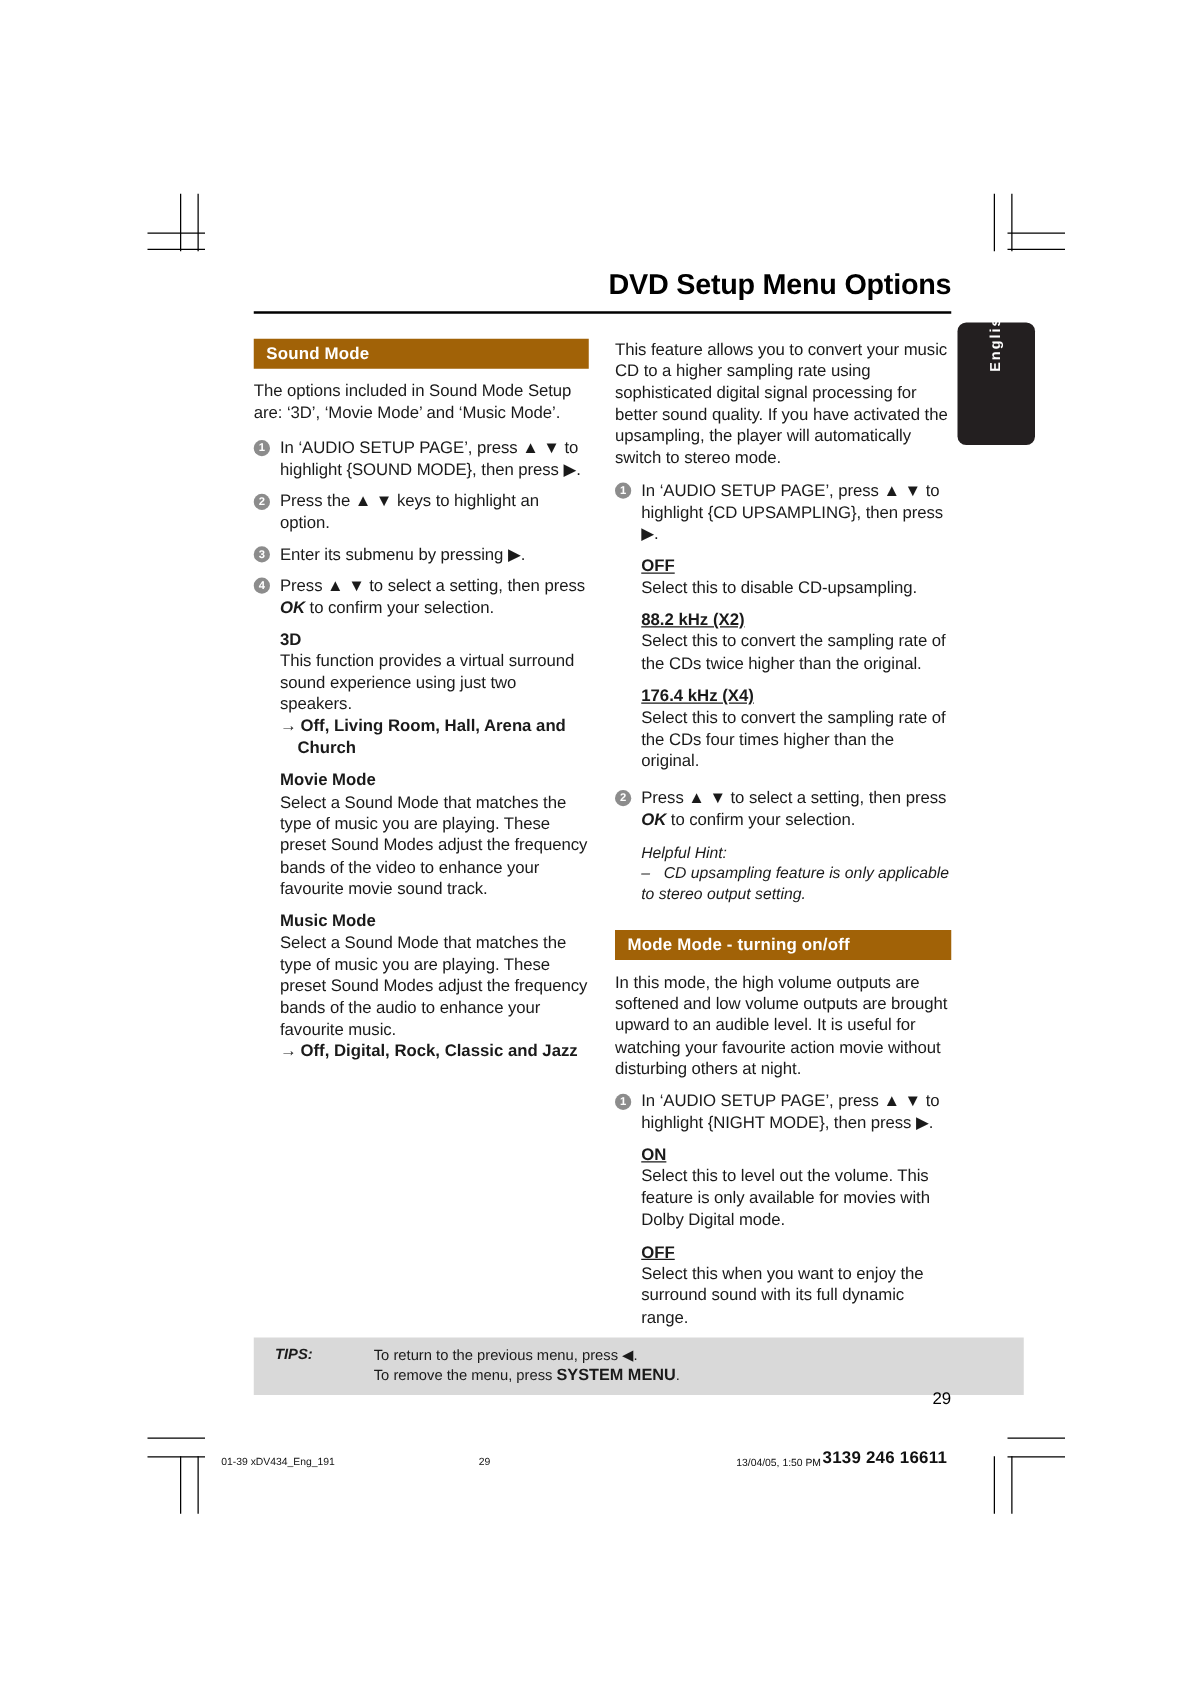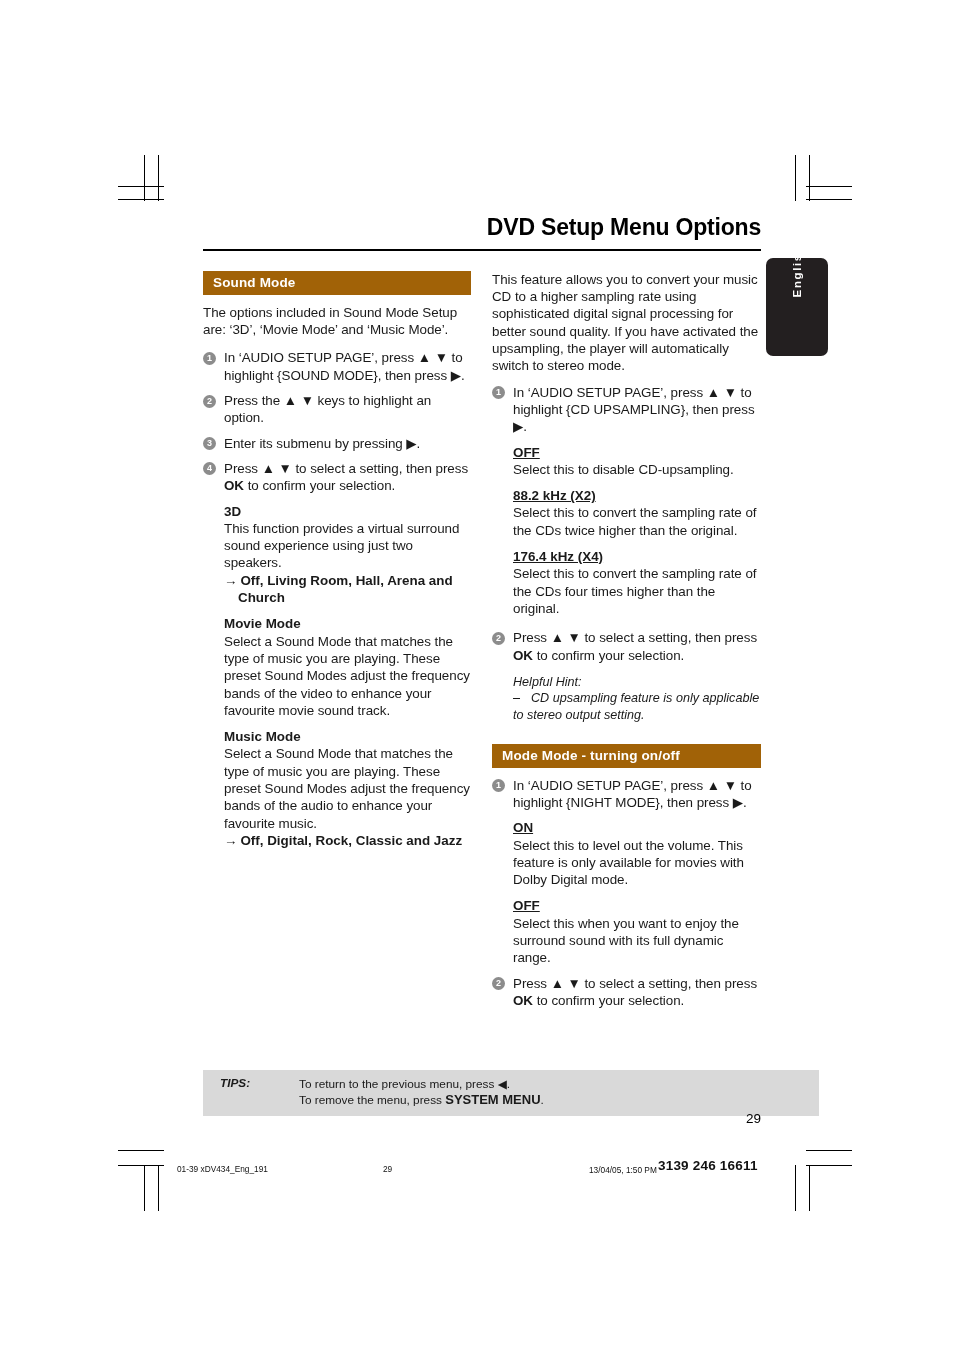--- a/index.html
+++ b/index.html
@@ -109,21 +109,21 @@
     left: 0; top: 2.5px;
     width: 13px; height: 13px;
     border-radius: 50%;
     background: #8c8c8c;
     color: #fff;
     font-size: 9px;
     font-weight: bold;
     line-height: 13px;
     text-align: center;
   }
-  .step b { font-weight: bold; }
+  .step b { font-weight: bold; font-style: italic; }
 
   
   .sub { padding-left: 21px; }
   .sub-title {
     font-size: 13.4px;
     font-weight: bold;
     line-height: 17.3px;
     margin: 9px 0 0 0;
   }
   .sub-title.underline { text-decoration: underline; }
@@ -318,20 +318,21 @@
 
       <div class="hint">
         <div>Helpful Hint:</div>
         <div><span class="dash">–</span><span>CD upsampling feature is only applicable to stereo output setting.</span></div>
       </div>
 
       <div class="spacer-20"></div>
 
       <div class="sec-bar">Mode Mode - turning on/off</div>
 
+      <p class="body tight">In this mode, the high volume outputs are softened and low volume outputs are brought upward to an audible level. It is useful for watching your favourite action movie without disturbing others at night.</p>
 
       <div class="step">
         <span class="num">1</span>
         <span>In ‘AUDIO SETUP PAGE’, press ▲ ▼ to highlight {NIGHT MODE}, then press ▶.</span>
       </div>
 
       <div class="sub">
         <div>
           <p class="sub-title underline first">ON</p>
           <p class="sub-body">Select this to level out the volume. This feature is only available for movies with Dolby Digital mode.</p>

